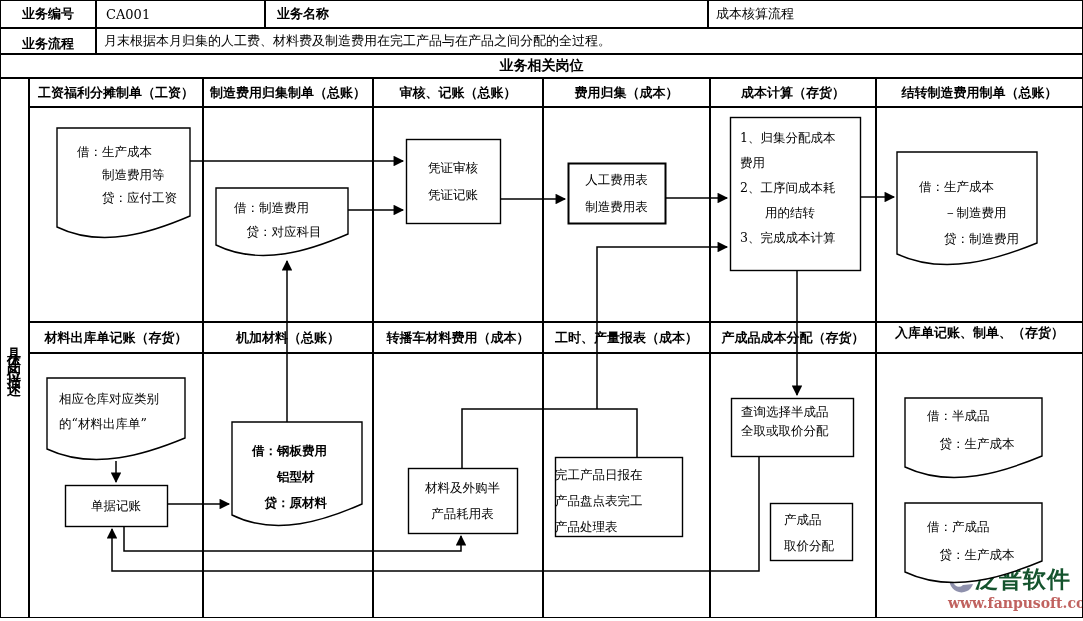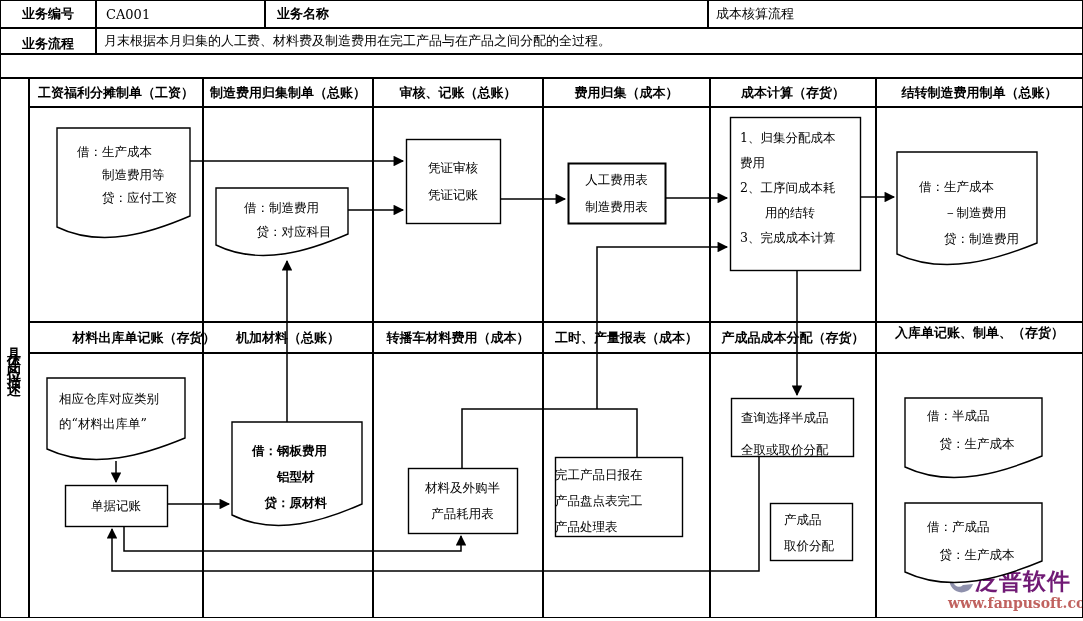--- a/index.html
+++ b/index.html
@@ -33,44 +33,45 @@
 <div id="stage">
 
   <div class="cell center bold" style="left:0;top:0;width:96px;height:28px;">业务编号</div>
   <div class="cell padl" style="left:96px;top:0;width:169px;height:28px;">CA001</div>
   <div class="cell padl bold" style="left:265px;top:0;width:443px;height:28px;padding-left:12px;">业务名称</div>
   <div class="cell padl" style="left:708px;top:0;width:375px;height:28px;padding-left:8px;">成本核算流程</div>
 
   <div class="cell center bold" style="left:0;top:28px;width:96px;height:32px;">业务流程</div>
   <div class="cell padl" style="left:96px;top:28px;width:987px;height:26px;padding-left:8px;">月末根据本月归集的人工费、材料费及制造费用在完工产品与在产品之间分配的全过程。</div>
 
+  <div class="cell center bold" style="left:0;top:54px;width:1083px;height:24px;font-size:14px;">业务相关岗位</div>
 
   <div id="left-axis">具体岗位描述</div>
 
   <div class="band-cell" style="left: 29px; width: 174px; top: 78px; height: 29px;">工资福利分摊制单（工资）</div>
   <div class="band-cell" style="left: 203px; width: 170px; top: 78px; height: 29px;">制造费用归集制单（总账）</div>
   <div class="band-cell" style="left: 373px; width: 170px; top: 78px; height: 29px;">审核、记账（总账）</div>
   <div class="band-cell" style="left: 543px; width: 167px; top: 78px; height: 29px;">费用归集（成本）</div>
   <div class="band-cell" style="left: 710px; width: 166px; top: 78px; height: 29px;">成本计算（存货）</div>
   <div class="band-cell" style="left: 876px; width: 207px; top: 78px; height: 29px;">结转制造费用制单（总账）</div>
 
-  <div class="band-cell" style="left: 29px; width: 174px; top: 322px; height: 31px; margin-left: 28px;">材料出库单记账（存货）</div>
+  <div class="band-cell" style="left: 29px; width: 174px; top: 322px; height: 31px;">材料出库单记账（存货）</div>
   <div class="band-cell" style="left: 203px; width: 170px; top: 322px; height: 31px;">机加材料（总账）</div>
   <div class="band-cell" style="left: 373px; width: 170px; top: 322px; height: 31px;">转播车材料费用（成本）</div>
   <div class="band-cell" style="left: 543px; width: 167px; top: 322px; height: 31px; border-radius: 9px;">工时、产量报表（成本）</div>
   <div class="band-cell" style="left: 710px; width: 166px; top: 322px; height: 31px;">产成品成本分配（存货）</div>
   <div class="band-cell" style="left: 876px; width: 207px; top: 322px; height: 22px;">入库单记账、制单、（存货）</div>
 
   <div id="watermark">
     <div id="wm-row">
       <svg width="27" height="28">
         <path id="wm-icon-path" d="M21,4 A12,12 0 1,0 25,17 L15,18 A6,6 0 1,1 13,8 Z" fill="#8f91ad"></path>
         <circle id="wm-icon-dot" cx="20" cy="10" r="2.6" fill="#8f91ad"></circle>
       </svg>
-      <span id="wm-brand" style="color: #701a75;">泛普软件</span>
+      <span id="wm-brand" style="color: #14532d; font-family: Liberation Mono, monospace;">泛普软件</span>
     </div>
     <div id="wm-url" style="color: rgb(192, 98, 95);">www.fanpusoft.com</div>
   </div>
 
   <svg id="diagram-svg" width="1083" height="621">
       <defs>
         <marker id="arr" viewBox="0 0 10 10" refX="9" refY="5" markerWidth="8.5" markerHeight="7" orient="auto-start-reverse">
           <path d="M0,0 L10,5 L0,10 Z" fill="#000000"></path>
         </marker>
       </defs>
@@ -116,21 +117,21 @@
       <rect x="555.5" y="457.5" width="127" height="79" fill="#fff" stroke="#000000" stroke-width="1.4"></rect>
       <rect x="731.5" y="398.5" width="122" height="58" fill="#fff" stroke="#000000" stroke-width="1.4"></rect>
       <rect x="770.5" y="503.5" width="82" height="57" fill="#fff" stroke="#000000" stroke-width="1.4"></rect>
       <path d="M905,398 H1042 V456 C1003.64,472 951.58,489 905,467 Z" fill="#fff" stroke="#000000" stroke-width="1.4"></path>
       <path d="M905,503 H1042 V561 C1003.64,577 951.58,594 905,572 Z" fill="#fff" stroke="#000000" stroke-width="1.4"></path>
     </svg>
 
 <div class="node-label" style="left: 57px; top: 128px; width: 133px; height: 88px; line-height: 23px; padding-left: 20px; padding-top: 12px;">借：生产成本
 　　制造费用等
 　　贷：应付工资</div>
-    <div class="node-label" style="left: 216px; top: 188px; width: 132px; height: 46px; line-height: 24px; padding-left: 28px; padding-top: 8px;">借：制造费用
+    <div class="node-label" style="left: 216px; top: 188px; width: 132px; height: 46px; line-height: 24px; padding-left: 18px; padding-top: 8px;">借：制造费用
 　贷：对应科目</div>
     <div class="node-label center" style="left: 406px; top: 139px; width: 94px; height: 84px; line-height: 27px;">凭证审核
 凭证记账</div>
     <div class="node-label center" style="left: 568px; top: 163px; width: 97px; height: 60px; line-height: 27px;">人工费用表
 制造费用表</div>
     <div class="node-label" style="left: 730px; top: 117px; width: 130px; height: 153px; line-height: 25px; padding-left: 10px; padding-top: 8px;">1、归集分配成本
 费用
 2、工序间成本耗
 　　用的结转
 3、完成成本计算</div>
@@ -141,21 +142,21 @@
 的“材料出库单”</div>
     <div class="node-label center" style="left: 65px; top: 485px; width: 102px; height: 41px; line-height: 24px;">单据记账</div>
     <div class="node-label" style="left: 232px; top: 422px; width: 130px; height: 82px; line-height: 26px; padding-left: 20px; padding-top: 16px; font-weight: bold;">借：钢板费用
 　　铝型材
 　贷：原材料</div>
     <div class="node-label center" style="left: 408px; top: 468px; width: 109px; height: 65px; line-height: 26px;">材料及外购半
 产品耗用表</div>
     <div class="node-label" style="left: 555px; top: 457px; width: 127px; height: 79px; line-height: 26px; padding-top: 5px;">完工产品日报在
 产品盘点表完工
 产品处理表</div>
-    <div class="node-label" style="left: 731px; top: 398px; width: 122px; height: 58px; line-height: 32px; padding-left: 10px; padding-top: 4px;">查询选择半成品
+    <div class="node-label" style="left: 731px; top: 398px; width: 122px; height: 58px; line-height: 19px; padding-left: 10px; padding-top: 4px;">查询选择半成品
 全取或取价分配</div>
     <div class="node-label" style="left: 770px; top: 503px; width: 82px; height: 57px; line-height: 26px; padding-left: 14px; padding-top: 4px;">产成品
 取价分配</div>
     <div class="node-label" style="left: 905px; top: 398px; width: 137px; height: 58px; line-height: 28px; padding-left: 22px; padding-top: 4px;">借：半成品
 　贷：生产成本</div>
     <div class="node-label" style="left: 905px; top: 503px; width: 137px; height: 58px; line-height: 28px; padding-left: 22px; padding-top: 10px;">借：产成品
 　贷：生产成本</div>
   </div>
 
 </body></html>

